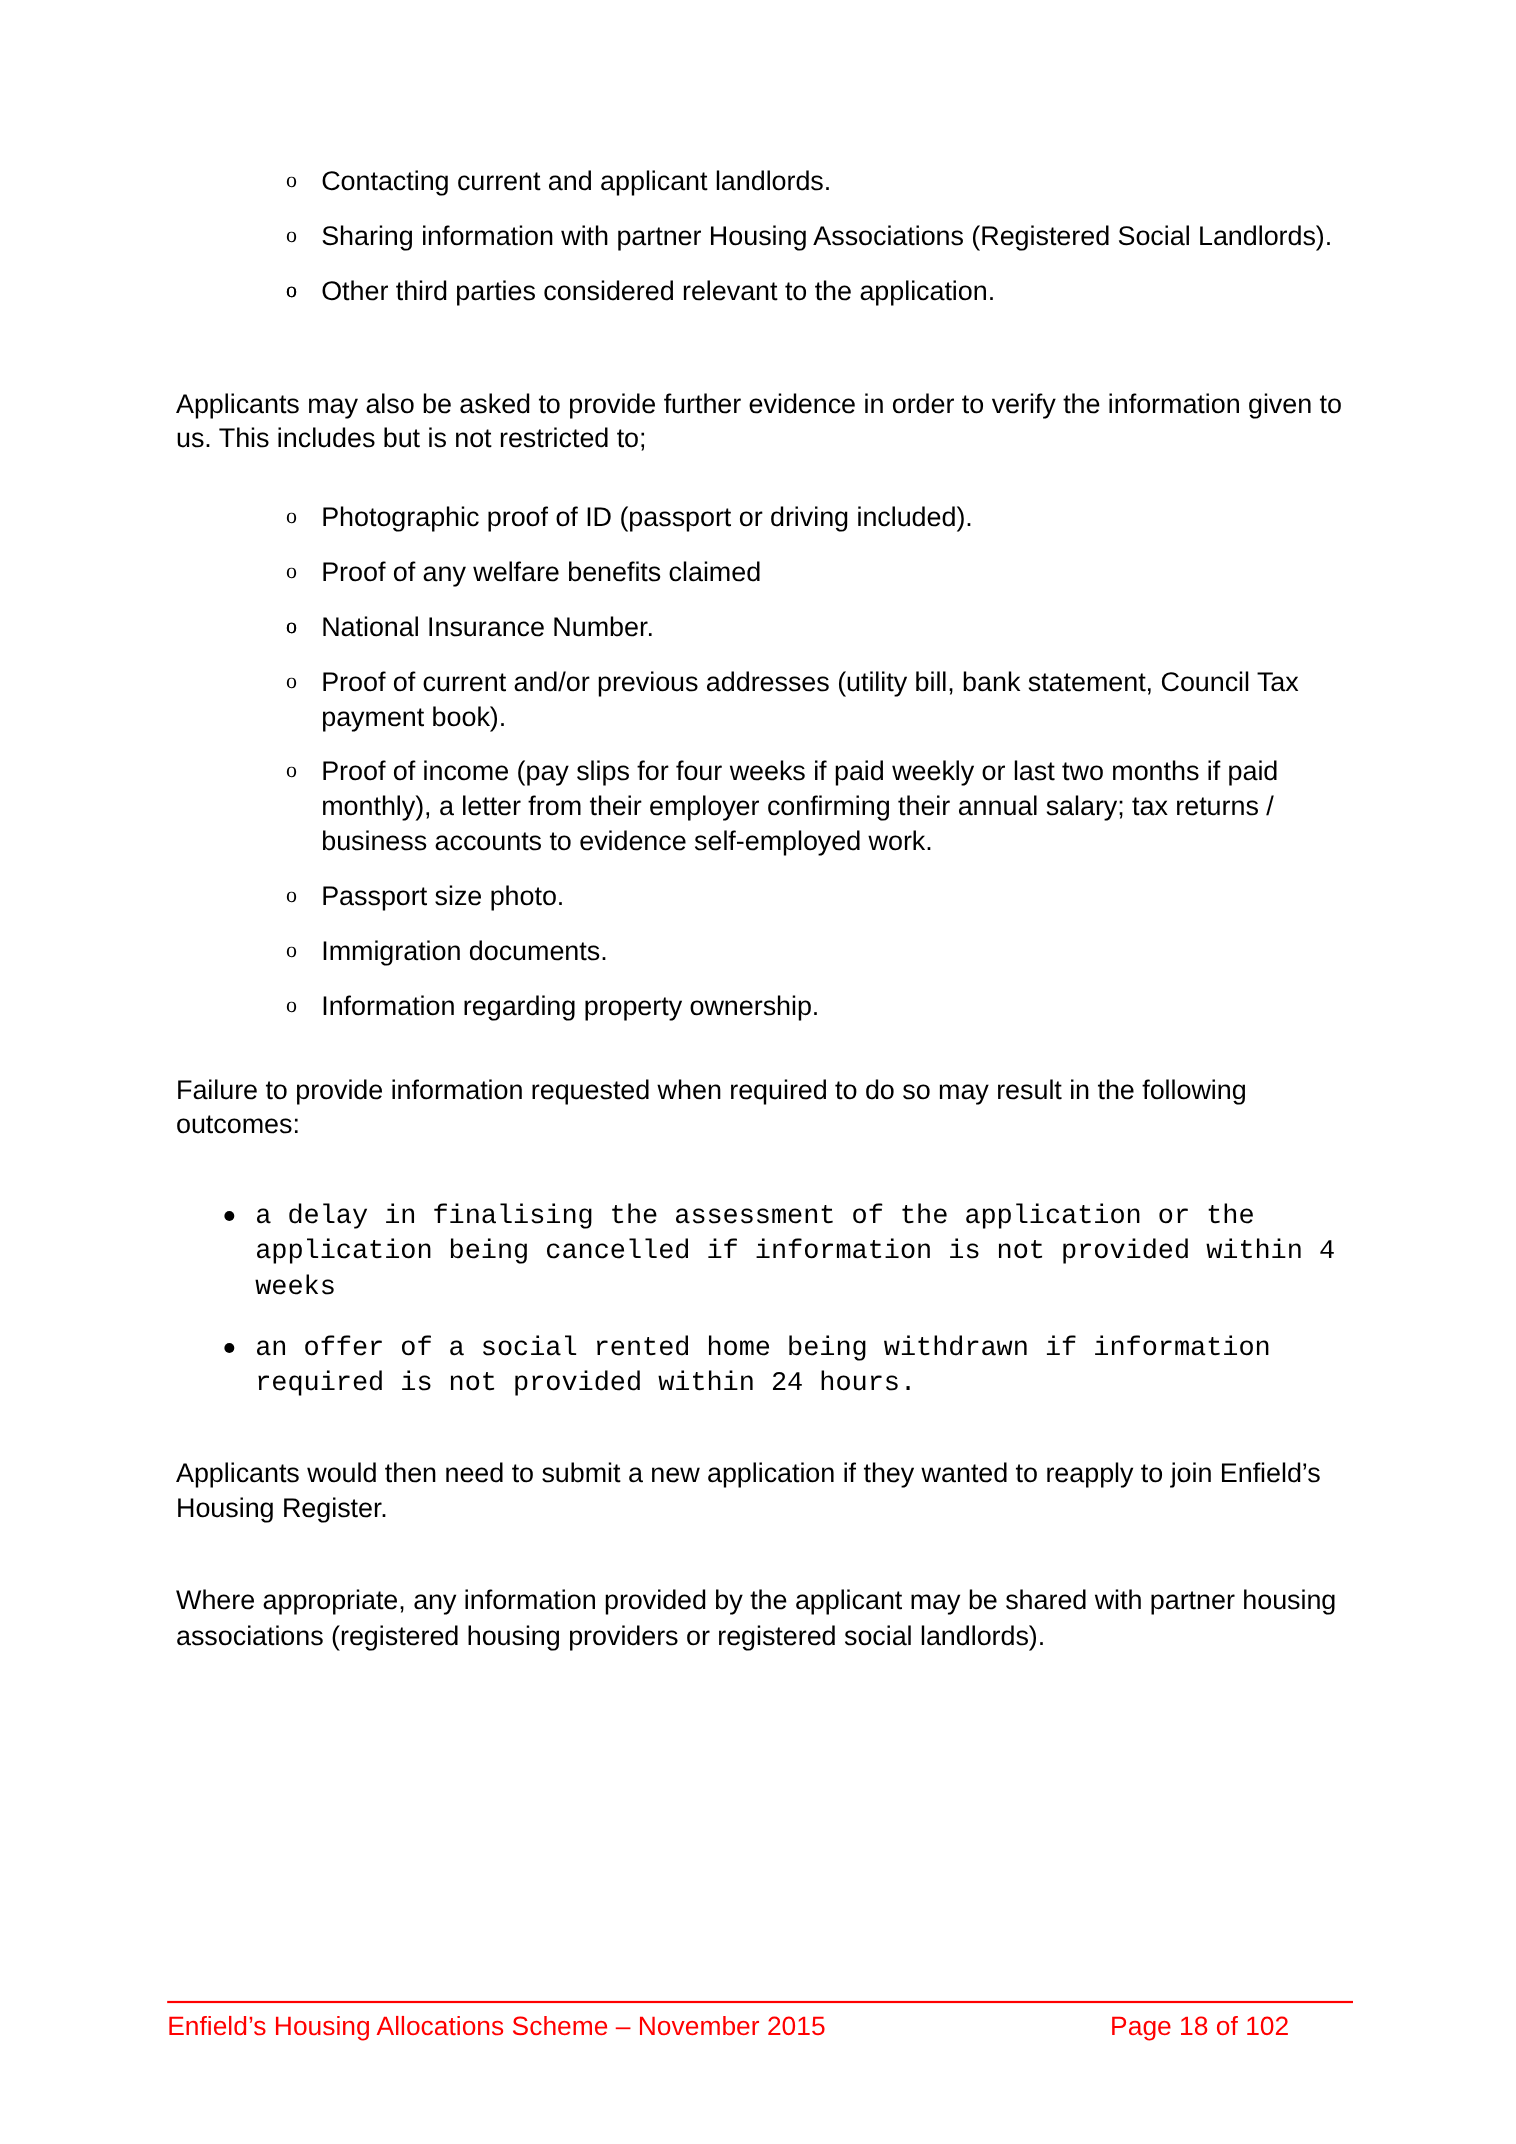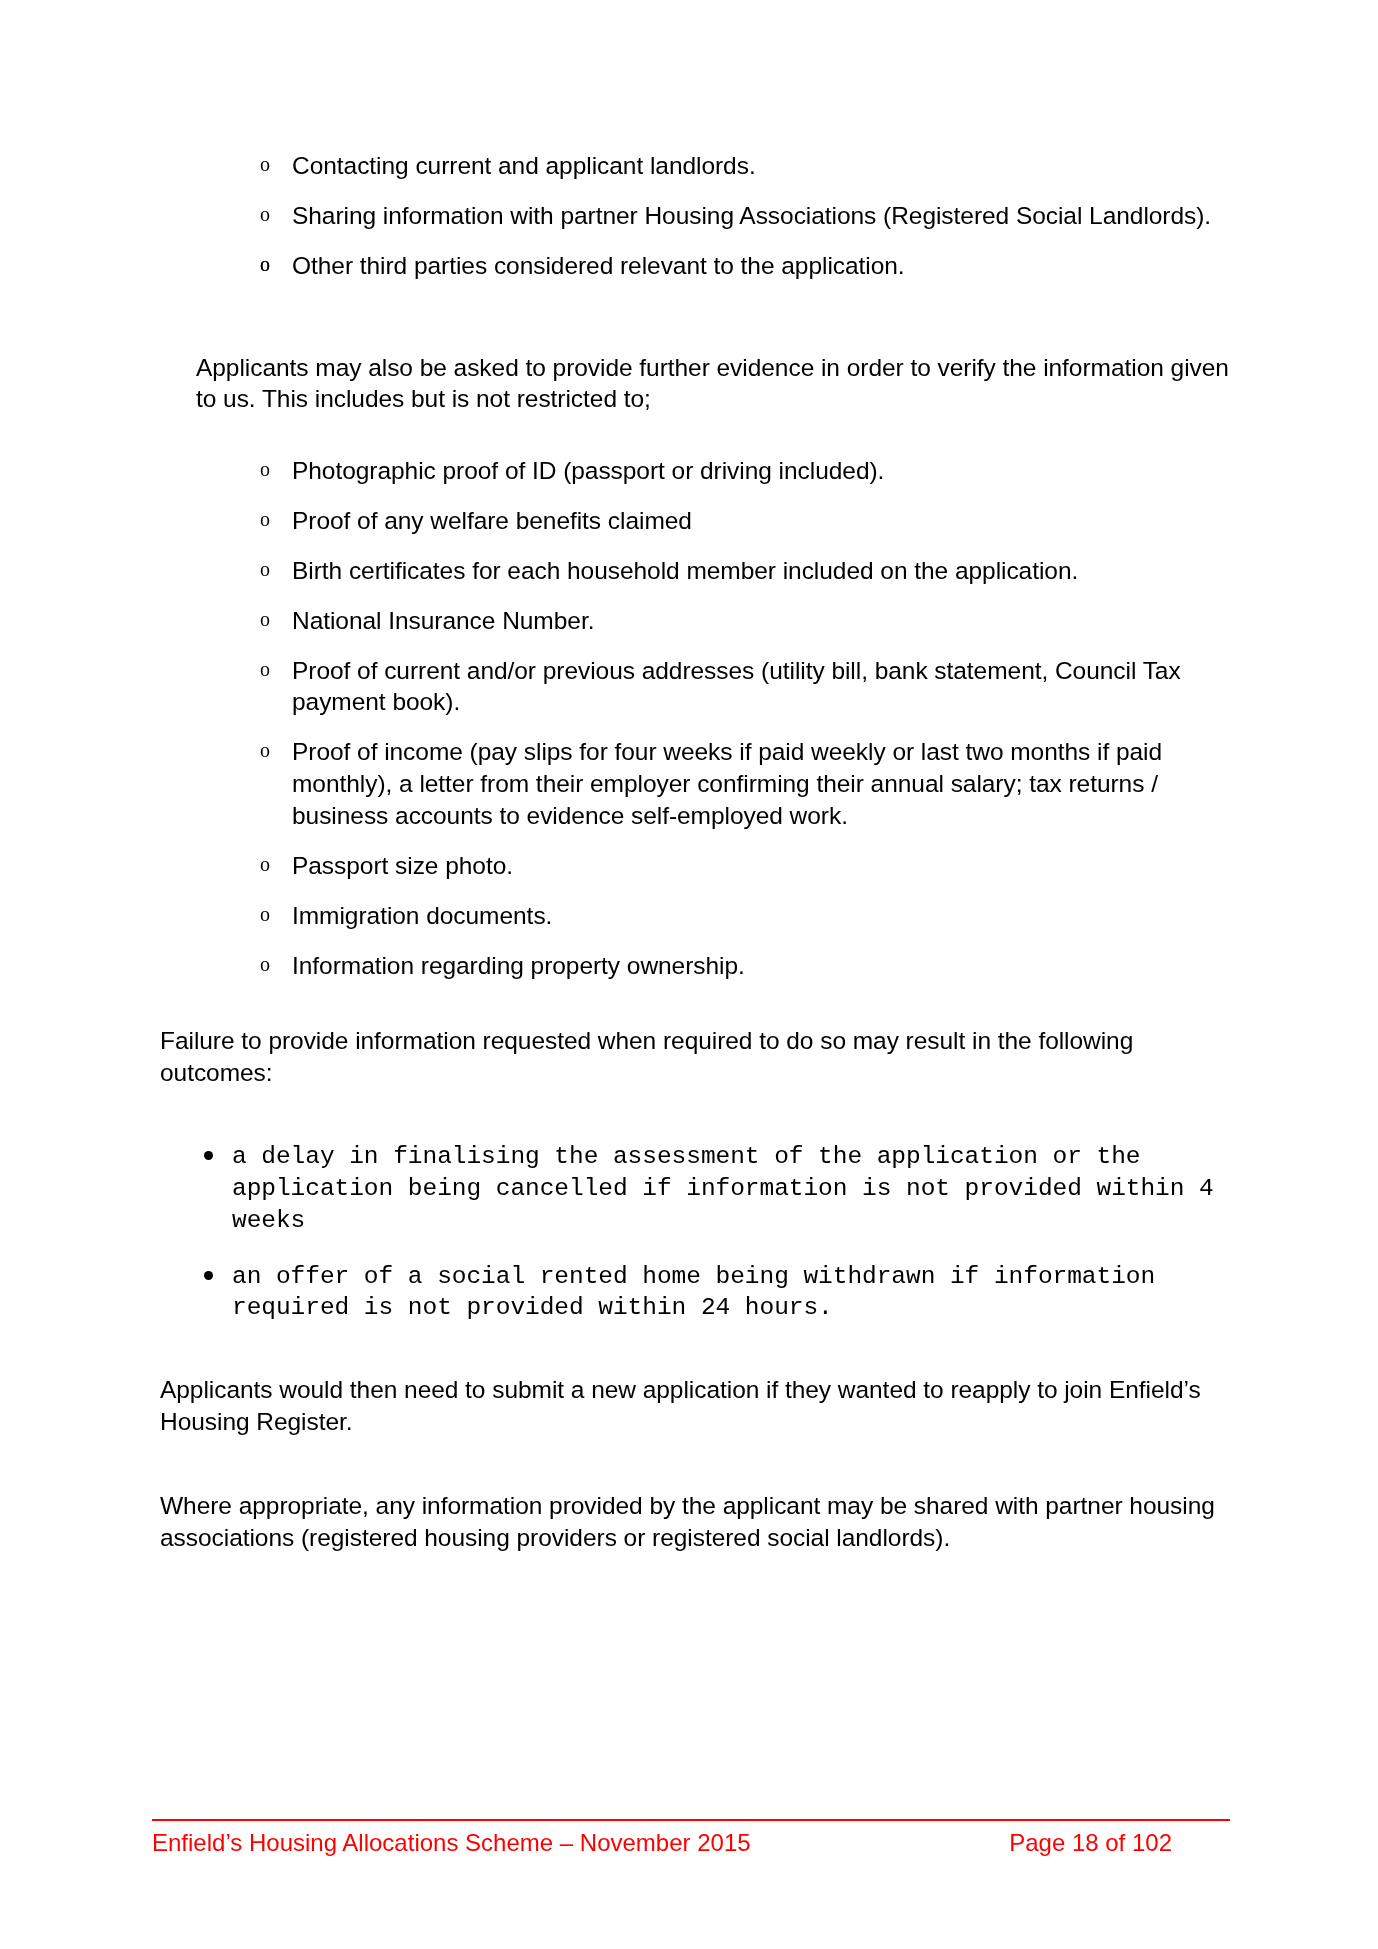--- a/index.html
+++ b/index.html
@@ -28,21 +28,20 @@
   p {
     margin: 0;
     font-size: 24.5px;
     line-height: 1.30;
     letter-spacing: -0.05px;
   }
   .para {
     margin-bottom: 14px;
   }
   .para-indent {
-    margin-left: 36px;
   }
   
   ul.circle-list {
     list-style: none;
     margin: 0;
     padding: 0;
   }
   ul.circle-list > li {
     position: relative;
     padding-left: 132px;
@@ -142,21 +141,20 @@
       <li>
         <span class="marker">o</span>
         <span>Photographic proof of ID (passport or driving included).</span>
       </li>
       <li>
         <span class="marker">o</span>
         <span>Proof of any welfare benefits claimed</span>
       </li>
       <li>
         <span class="marker">o</span>
-        <span>Birth certificates for each household member included on the application.</span>
       </li>
       <li>
         <span class="marker">o</span>
         <span>National Insurance Number.</span>
       </li>
       <li>
         <span class="marker">o</span>
         <span>Proof of current and/or previous addresses (utility bill, bank statement, Council Tax payment book).</span>
       </li>
       <li>

